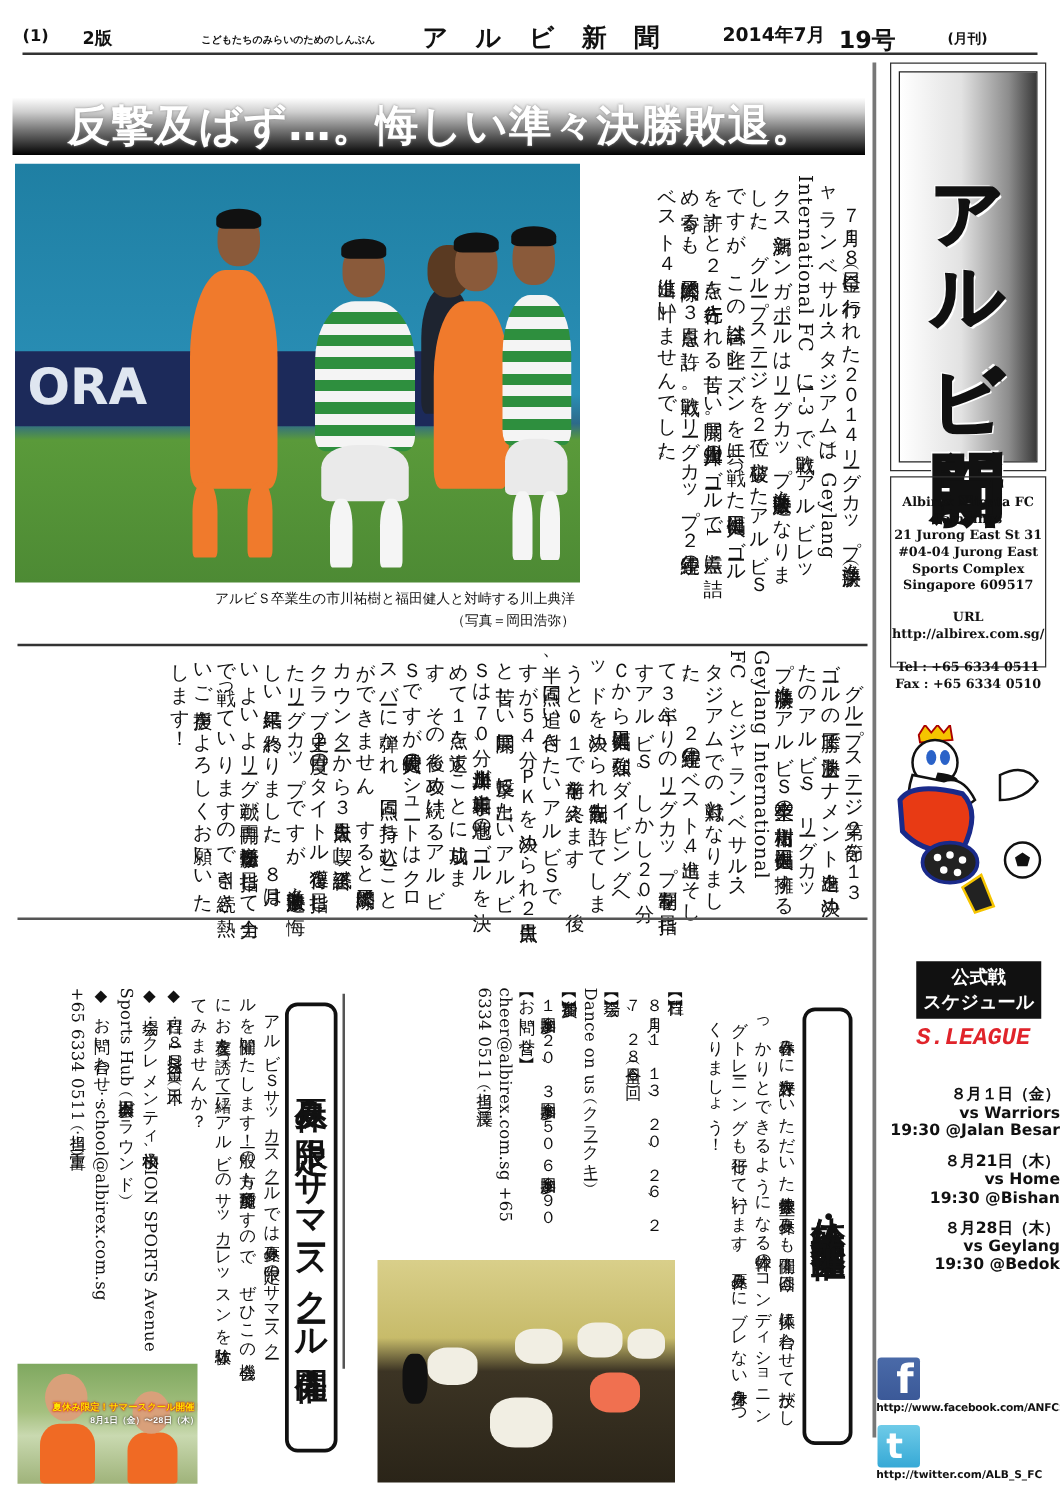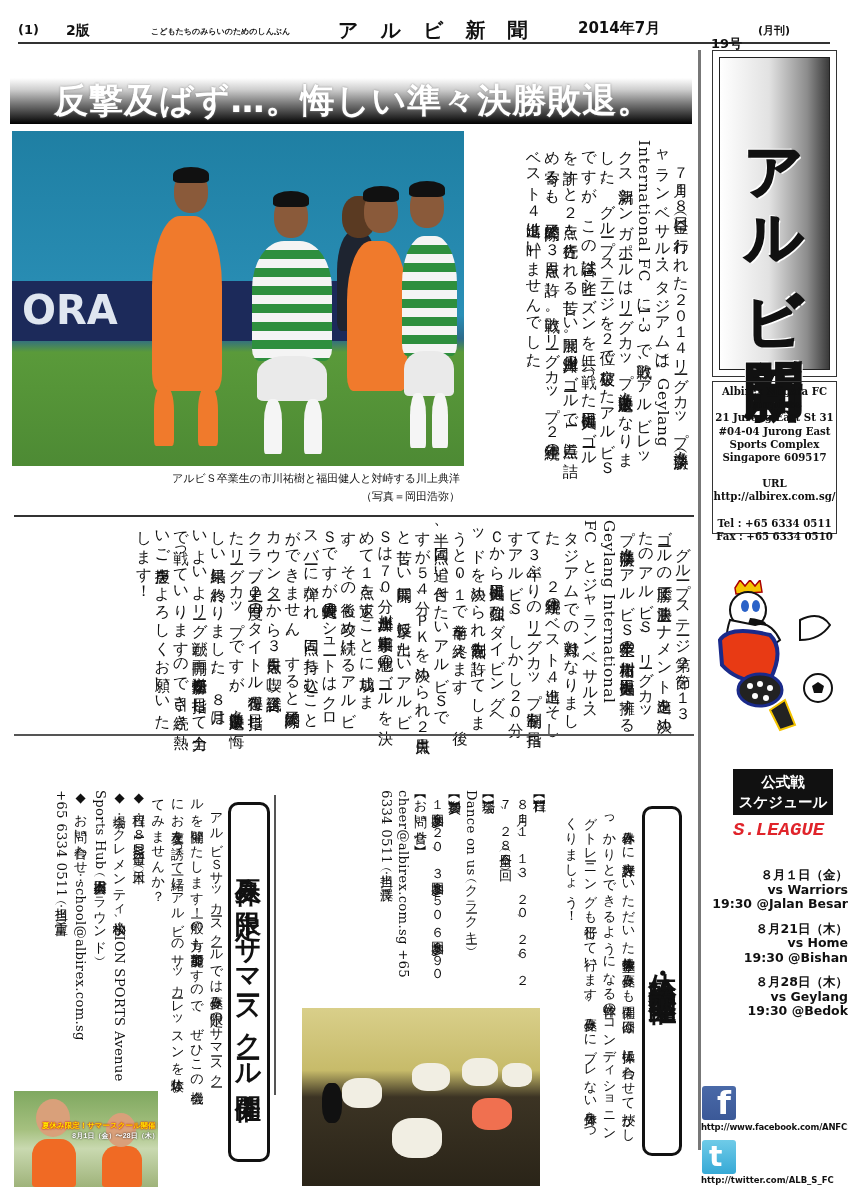--- a/index.html
+++ b/index.html
@@ -6,24 +6,24 @@
   html, body { width: 848px; height: 1197px; background: #fff; overflow: hidden; }
   body { position: relative; font-family: "DejaVu Serif", serif; color: #111; }
 
   .abs { position: absolute; }
 
   
   .masthead { left: 18px; top: 14px; width: 812px; height: 30px; border-bottom: 2px solid #333; }
   .mh-item { position: absolute; top: 8px; font-family: "DejaVu Sans", sans-serif; font-weight: bold; white-space: nowrap; }
   .mh-page { left: 0; font-size: 13px; }
   .mh-edition { left: 48px; font-size: 14px; }
-  .mh-tagline { left: 133px; font-size: 8px; top: 12px; }
+  .mh-tagline { left: 143px; font-size: 8px; top: 12px; }
   .mh-title { left: 320px; font-size: 20px; top: 3px; letter-spacing: 22px; }
   .mh-date { left: 560px; font-size: 15px; top: 5px; }
-  .mh-issue { left: 693px; font-size: 13px; top: 5px; margin-top: 16px; }
+  .mh-issue { left: 653px; font-size: 19px; top: 5px; }
   .mh-monthly { left: 740px; font-size: 11px; top: 9px; }
 
   
   .headline { left: 10px; top: 78px; width: 682px; height: 46px;
     background: linear-gradient(to bottom, #fff 0%, #cfcfcf 25%, #7a7a7a 55%, #2a2a2a 85%, #000 100%); }
   .headline-text { position: absolute; left: 44px; top: 0px; font-family: "DejaVu Sans", sans-serif; font-weight: bold;
     font-size: 34px; color: #fff; letter-spacing: 1px; text-shadow: 0 0 2px #888; white-space: nowrap; }
 
   
   .photo-main { left: 12px; top: 131px; width: 452px; height: 335px; overflow: hidden;
@@ -47,21 +47,21 @@
   
   .vline { left: 698px; top: 50px; width: 3px; height: 1100px; background: #777; }
   .logo-box { left: 712px; top: 50px; width: 125px; height: 327px; border: 1px solid #333; padding: 6px; }
   .logo-inner { width: 100%; height: 100%; border: 1px solid #222;
     background: linear-gradient(to right, #fff 0%, #e2e2e2 45%, #8c8c8c 80%, #3a3a3a 100%);
     display: flex; align-items: center; justify-content: center; }
   .logo-text { writing-mode: vertical-rl; font-family: "DejaVu Sans", sans-serif; font-weight: bold; font-size: 58px; line-height: 1;
     color: #111; -webkit-text-stroke: 2px #111; text-shadow: 0 0 0 #fff, 2px 2px 0 #fff, -2px -2px 0 #fff; letter-spacing: 2px; }
 
   .addr-box { left: 712px; top: 381px; width: 125px; height: 153px; border: 1px solid #333; text-align: center;
-    font-family: "DejaVu Serif", serif; font-weight: bold; font-size: 10.2px; line-height: 13.2px; padding-top: 3px; }
+    font-family: "DejaVu Serif", serif; font-weight: bold; font-size: 10.2px; line-height: 13.2px; padding-top: 14px; }
   .addr-gap { height: 13px; }
 
   .mascot { left: 700px; top: 580px; width: 140px; height: 155px; }
 
   .sched-head { left: 733px; top: 769px; width: 100px; height: 46px; background: #111; color: #fff; text-align: center;
     font-family: "DejaVu Sans", sans-serif; font-weight: bold; font-size: 14.5px; line-height: 20px; padding-top: 3px; }
   .sleague { left: 733px; top: 819px; font-family: Liberation Mono, monospace; font-weight: bold; font-style: italic;
     font-size: 19px; color: #e0242b; letter-spacing: 0px; }
   .sched { left: 700px; top: 868px; width: 148px; text-align: right; font-family: "DejaVu Sans", sans-serif; font-weight: bold;
     font-size: 12.5px; line-height: 14.5px; }

